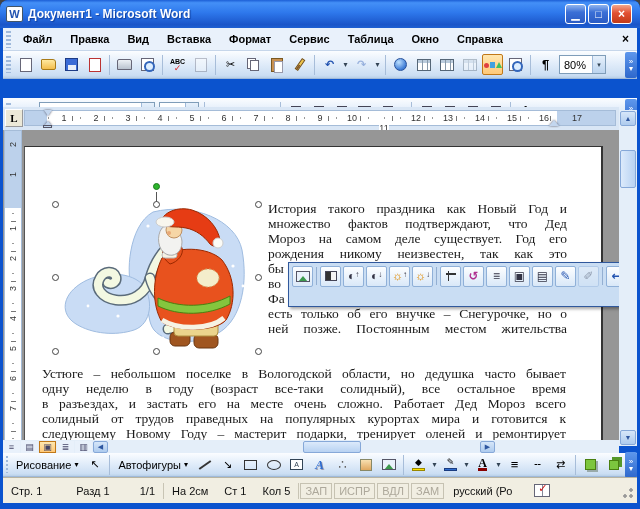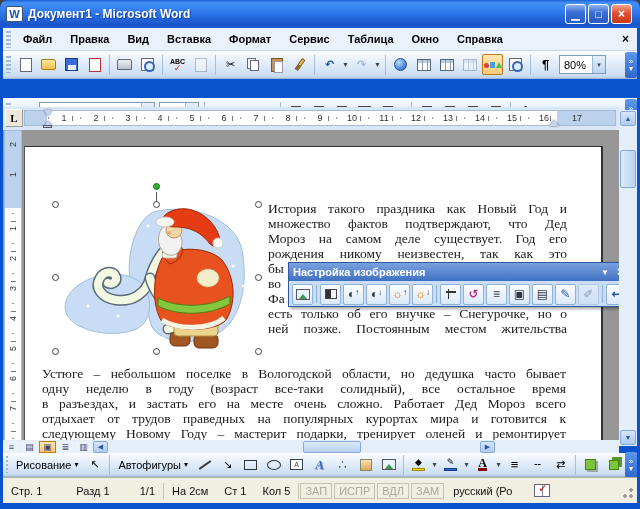--- a/index.html
+++ b/index.html
@@ -358,21 +358,21 @@
       <span class="hnum" style="left:34px;">1</span>
       <span class="hnum" style="left:66px;">2</span>
       <span class="hnum" style="left:98px;">3</span>
       <span class="hnum" style="left:130px;">4</span>
       <span class="hnum" style="left:162px;">5</span>
       <span class="hnum" style="left:194px;">6</span>
       <span class="hnum" style="left:226px;">7</span>
       <span class="hnum" style="left:258px;">8</span>
       <span class="hnum" style="left:290px;">9</span>
       <span class="hnum" style="left:322px;">10</span>
-      <span class="hnum" style="left:354px;">11</span>
+      <span class="hnum" style="left:354px;margin-top:10px;">11</span>
       <span class="hnum" style="left:386px;">12</span>
       <span class="hnum" style="left:418px;">13</span>
       <span class="hnum" style="left:450px;">14</span>
       <span class="hnum" style="left:482px;">15</span>
       <span class="hnum" style="left:514px;">16</span>
       <span class="hnum mg" style="left:547px;">17</span>
       <div class="ind-first"></div>
       <div class="ind-hang"></div>
       <div class="ind-box"></div>
       <div class="ind-right"></div>
@@ -404,21 +404,21 @@
       <div>во</div>
       <div>Фа</div>
       <div class="jl">есть только об его внучке – Снегурочке, но о</div>
       <div class="jl">ней позже. Постоянным местом жительства</div>
     </div>
 
     <div class="dtext colf">
       <div class="jl">Устюге – небольшом поселке в Вологодской области, но дедушка часто бывает</div>
       <div class="jl">одну неделю в году (возраст все-таки солидный), все остальное время</div>
       <div class="jl">в разъездах, и застать его на месте очень сложно. Работает Дед Мороз всего</div>
-      <div class="jl">отдыхает от трудов праведных на популярных курортах мира и готовится к</div>
+      <div class="jl">солидный от трудов праведных на популярных курортах мира и готовится к</div>
       <div class="jl">следующему Новому Году – мастерит подарки, тренирует оленей и ремонтирует</div>
     </div>
 
     <div style="position:absolute;left:55px;top:76px;width:194px;height:146px;z-index:2;">
       <svg width="194" height="146" viewBox="0 0 194 146">
         <path d="M95,6 C135,-4 178,14 184,44 C190,76 184,112 162,126 C140,140 108,138 96,124 C90,116 92,108 88,100 C84,92 78,90 74,82 C68,70 70,20 95,6 Z" fill="#C9DCF5" stroke="#9FBCE0"></path>
         <path d="M84,78 C70,64 40,66 22,78 C4,90 2,108 18,118 C34,128 58,130 76,124 C94,118 96,92 84,78 Z" fill="#C9DCF5" stroke="#9FBCE0"></path>
         <g fill="#fff">
           <circle cx="40" cy="80" r="1.6"></circle>
             <circle cx="60" cy="110" r="1.6"></circle>
@@ -461,25 +461,20 @@
     <div class="hd" style="left:49px;top:71px;"></div>
     <div class="hd" style="left:150px;top:71px;"></div>
     <div class="hd" style="left:252px;top:71px;"></div>
     <div class="hd" style="left:49px;top:144px;"></div>
     <div class="hd" style="left:252px;top:144px;"></div>
     <div class="hd" style="left:49px;top:218px;"></div>
     <div class="hd" style="left:150px;top:218px;"></div>
     <div class="hd" style="left:252px;top:218px;"></div>
 
     <div class="pictb">
-      <div class="ptitle">
-        <span>Настройка изображения</span>
-        <span style="margin-left:auto;font-size:8px;padding:0 5px;">▼</span>
-        <span style="font-size:12px;padding:0 3px;">×</span>
-      </div>
       <div class="ptbtns">
         <div class="pbtn">
             <div class="picico"></div>
           </div>
         <div class="psep"></div>
         <div class="pbtn">
             <div class="colorico"></div>
           </div>
         <div class="pbtn">
             <span><span>◐</span><span class="tiny">↑</span></span>

